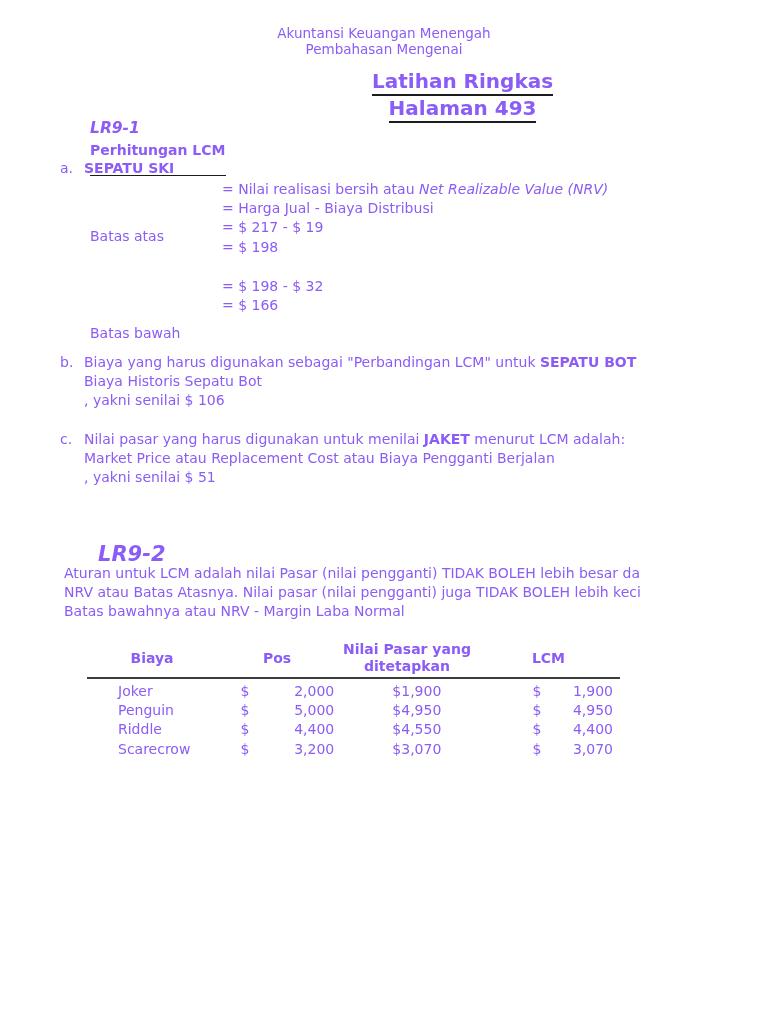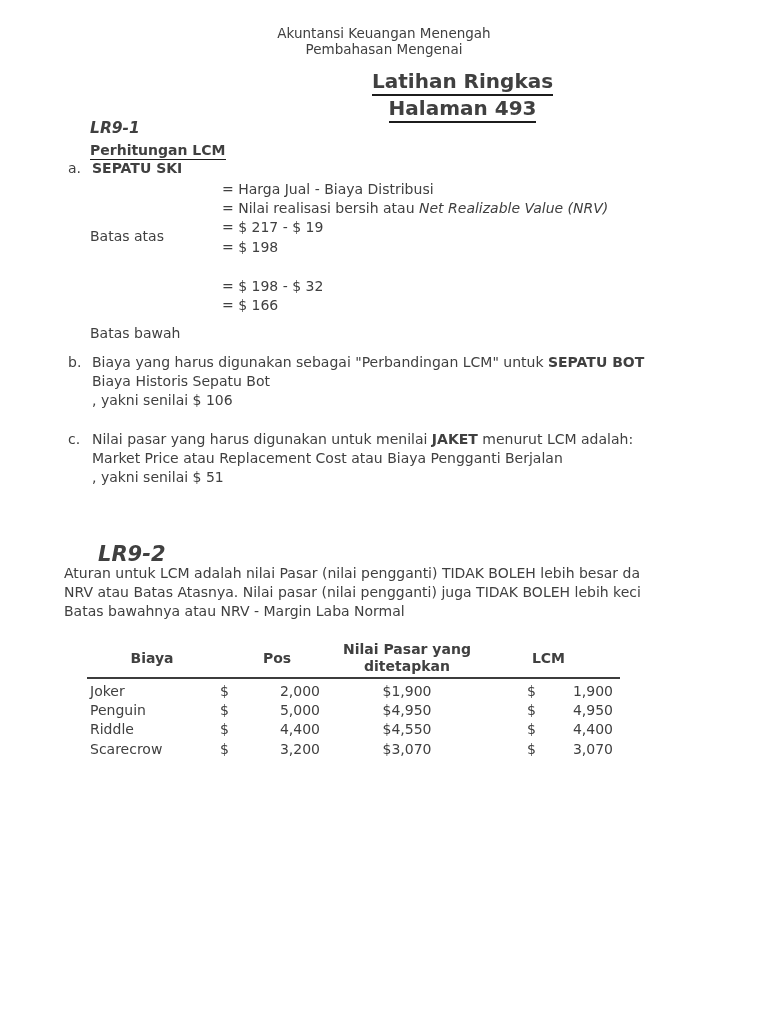--- a/index.html
+++ b/index.html
@@ -5,21 +5,21 @@
   html, body { margin: 0; padding: 0; background: #ffffff; }
   .page {
     position: relative;
     width: 768px;
     height: 892px;
     background: #ffffff;
     overflow: hidden;
     font-family: "DejaVu Sans", "Liberation Sans", sans-serif;
     font-size: 14px;
     line-height: 19.2px;
-    color: #404040;
+    color: #8b5cf6;
   }
   .nowrap { white-space: nowrap; }
 
   
   .doc-header {
     position: absolute;
     top: 25px; left: 0;
     width: 768px;
     text-align: center;
     font-size: 13.5px;
@@ -50,27 +50,27 @@
     font-weight: bold;
     font-style: italic;
   }
   .lr91-subheading {
     position: absolute;
     top: 141px; left: 90px;
     font-weight: bold;
   }
   .lr91-subheading .u {
     border-bottom: 1.5px solid #1c1c1c;
-    padding-bottom: 1px;
+    padding-bottom: 17px;
     margin-top: 16px;
   }
 
   .item {
     position: absolute;
-    left: 68px;
+    left: 60px;
     white-space: nowrap;
   }
   .marker { display: inline-block; width: 24px; }
   .indent { padding-left: 24px; }
   .bold { font-weight: bold; }
   .italic { font-style: italic; }
 
   
   .def {
     position: absolute;
@@ -108,21 +108,21 @@
     min-height: 34px;
     font-weight: bold;
   }
   .th {
     display: flex;
     align-items: center;
     justify-content: center;
     text-align: center;
     line-height: 17px;
   }
-  .t-body { padding-top: 3px; }
+  .t-body { padding-top: 3px; margin-left: 28px; }
   .t-row {
     display: flex;
     height: 19.2px;
     align-items: center;
   }
   .c1 { width: 120px; box-sizing: border-box; }
   .c2 { width: 130px; box-sizing: border-box; }
   .c3 { width: 140px; box-sizing: border-box; }
   .c4 { width: 143px; box-sizing: border-box; }
   .td.c1 { padding-left: 3px; }
@@ -152,22 +152,22 @@
 
   <div class="item" style="top:159px">
     <div class="nowrap">
       <span class="marker">a.</span><span class="bold">SEPATU SKI</span>
     </div>
   </div>
 
   <div class="def" style="top:180px">
     <span class="def-label">Batas atas</span>
     <div class="eqs">
+      <div class="nowrap"><span>= Nilai realisasi bersih atau </span><span class="italic">Net Realizable Value (NRV)</span></div>
       <div class="nowrap">= Harga Jual - Biaya Distribusi</div>
-      <div class="nowrap"><span>= Nilai realisasi bersih atau </span><span class="italic">Net Realizable Value (NRV)</span></div>
       <div class="nowrap">= $ 217 - $ 19</div>
       <div class="nowrap">= $ 198</div>
     </div>
   </div>
 
   <div class="def" style="top:277px">
     <span class="def-label">Batas bawah</span>
     <div class="eqs">
       <div class="nowrap">= $ 198 - $ 32</div>
       <div class="nowrap">= $ 166</div>

